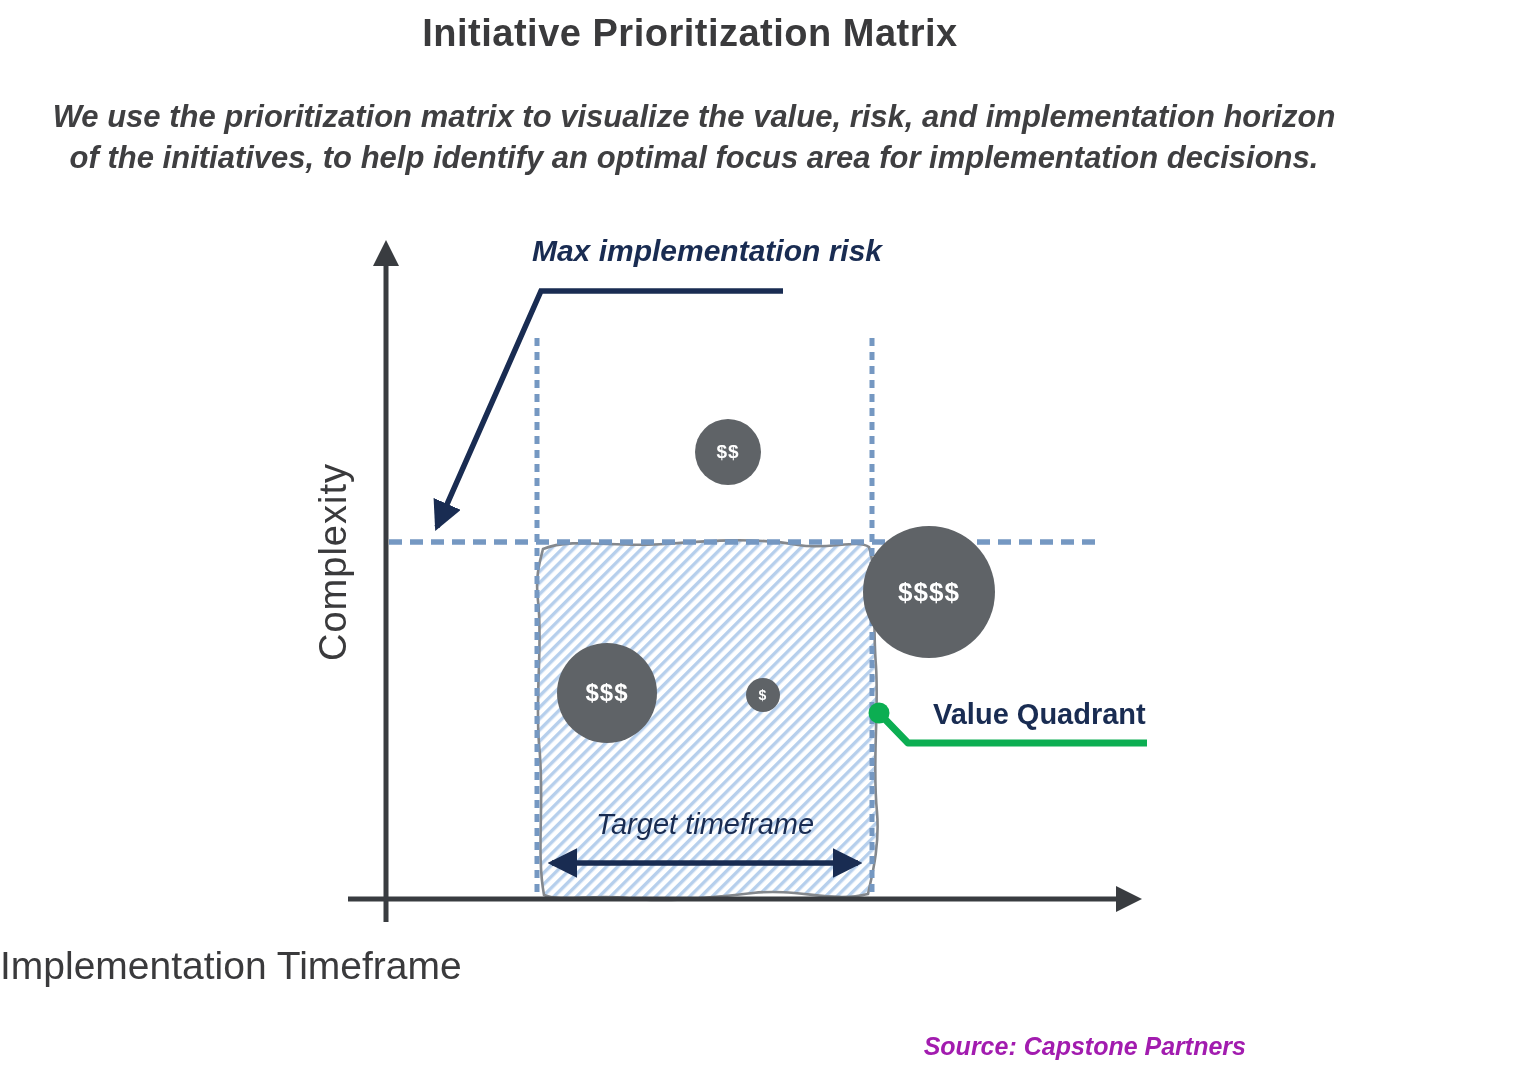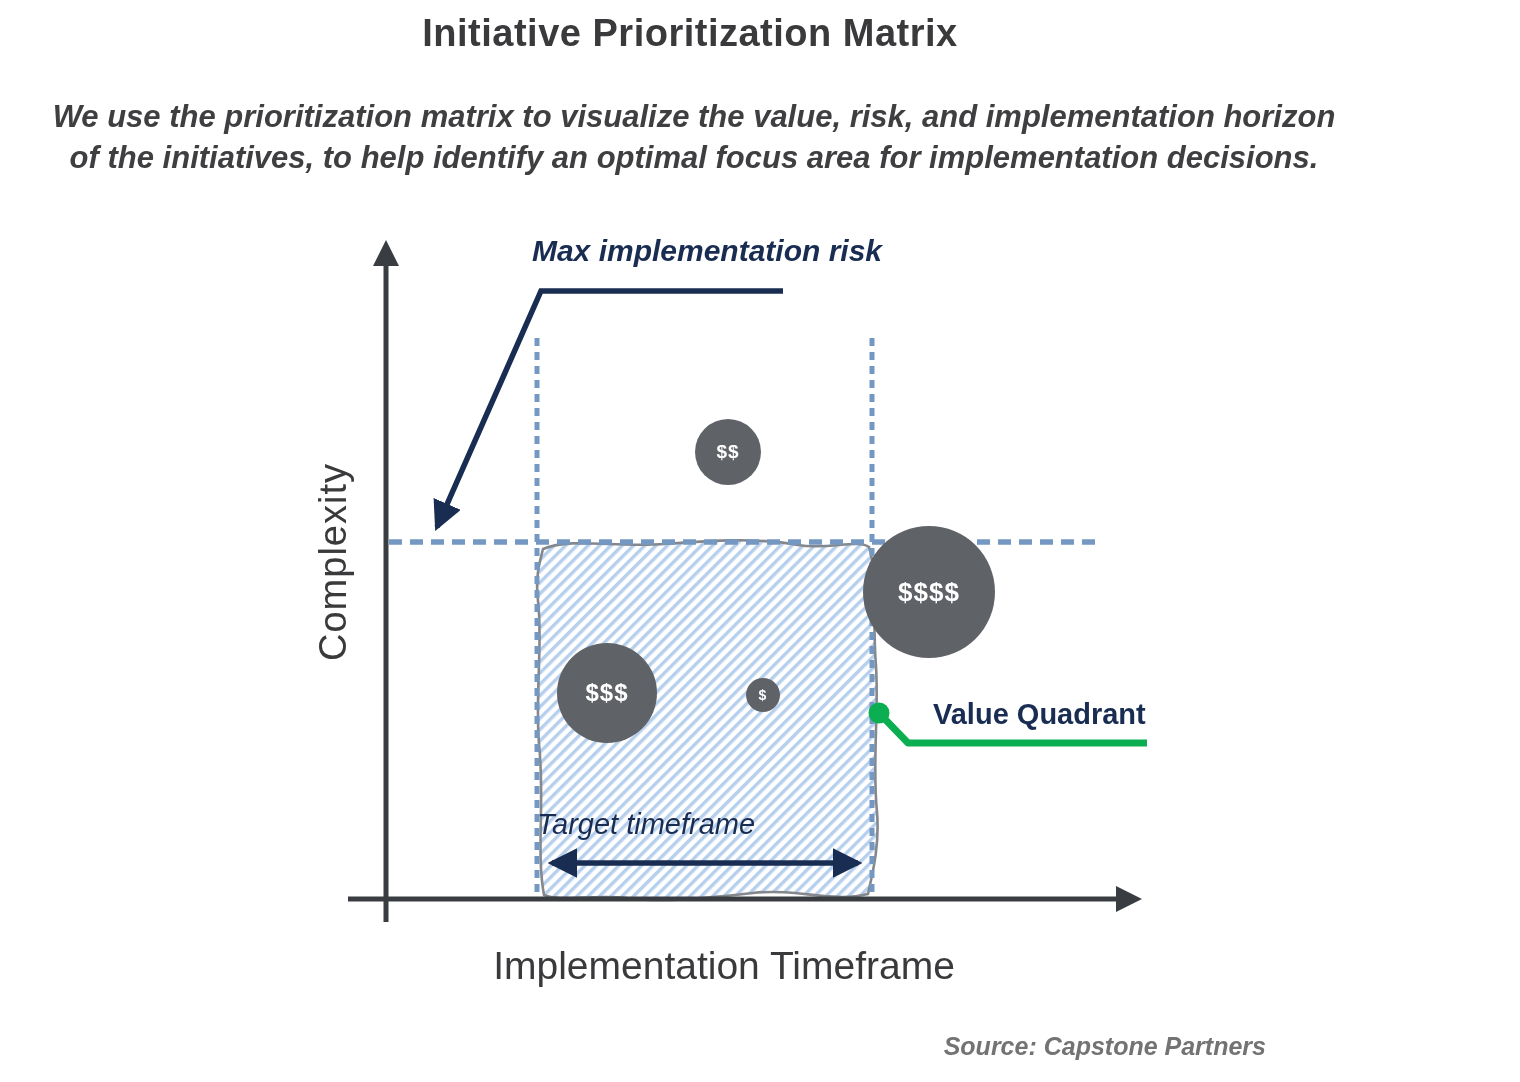--- a/index.html
+++ b/index.html
@@ -32,39 +32,40 @@
     color:#192c52;
   }
   .complexity-label{
     top:562px;left:333px;
     transform:translate(-50%,-50%) rotate(-90deg);
     font-size:38px;font-weight:500;color:#3a3a3c;
     white-space:nowrap;letter-spacing:1px;
   }
   .x-axis-label{
     top:944px;left:0;width:1416px;
-    text-align:center;
-    font-size:39px;font-weight:500;color:#3a3a3c;padding-left:16px;
+    text-align:left;
+    font-size:39px;font-weight:500;color:#3a3a3c;
   }
   .value-quadrant-label{
     top:698px;left:913px;
     font-size:29px;font-weight:bold;color:#192c52;
     white-space:nowrap;
     margin-left:20px;
   }
   .target-label{
     top:808px;left:537px;width:336px;
+    text-align:center;
     font-size:29px;font-style:italic;font-weight:500;
     color:#192c52;white-space:nowrap;
   }
   .source-note{
-    top:1032px;left:900px;width:366px;
+    top:1032px;left:880px;width:366px;
     text-align:right;
     font-size:25px;font-weight:bold;font-style:italic;
-    color:#737373;white-space:nowrap;
+    color:#a21caf;white-space:nowrap;
   }
   .bubble{
     border-radius:50%;
     background:#5f6367;
     color:#ffffff;font-weight:bold;
     display:flex;align-items:center;justify-content:center;
     letter-spacing:1px;
   }
   .bubble-2dollar {top:419px;left:695px;width:66px;height:66px;font-size:19px;}
   .bubble-4dollar {top:526px;left:863px;width:132px;height:132px;font-size:26px;}

